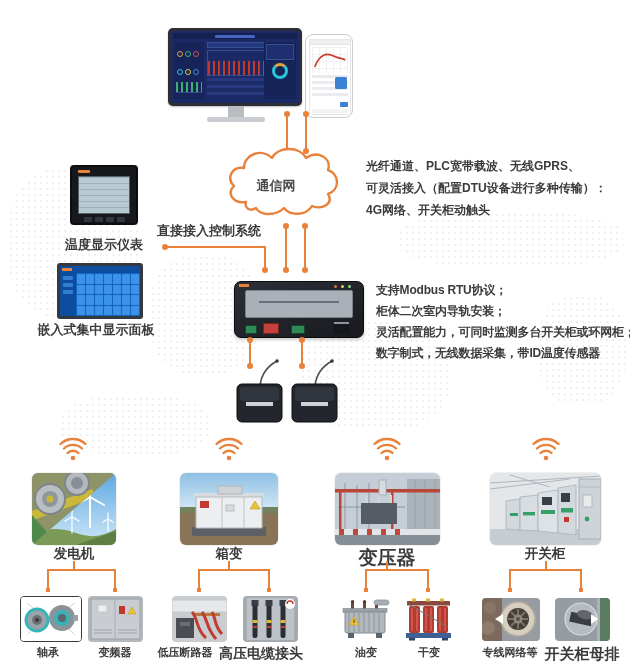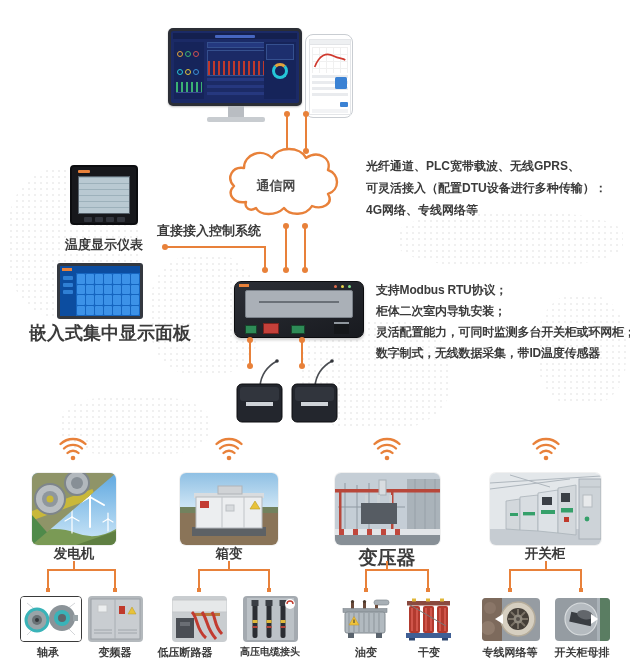--- a/index.html
+++ b/index.html
@@ -140,21 +140,21 @@
   <div class="vlink" style="left:305px;top:116px;height:33px"></div>
 
   <svg class="abs" style="left:226px;top:146px" width="114" height="74" viewBox="0 0 114 74">
     <path d="M20 56 C8 58 0 48 8 40 C0 32 6 20 18 22 C18 8 36 2 46 12 C52 0 74 0 80 12 C92 4 106 12 102 24 C114 28 114 44 102 48 C108 58 96 64 86 60 C80 70 64 70 58 62 C50 70 34 70 30 62 C24 66 18 62 20 56 Z" fill="#ffffff" stroke="#E8813A" stroke-width="2.4" stroke-linejoin="round"></path>
     <text x="50" y="44" text-anchor="middle" font-size="13" font-weight="bold" fill="#4a4a4a">通信网</text>
   </svg>
 
   <div class="note" style="left:366px;top:155px">
     <div>光纤通道、PLC宽带载波、无线GPRS、</div>
     <div>可灵活接入（配置DTU设备进行多种传输）：</div>
-    <div>4G网络、专线网络等</div>
+    <div>4G网络、开关柜动触头</div>
   </div>
 
   <div class="meter">
     <span class="meter-logo"></span>
     <div class="meter-screen"></div>
     <div class="meter-btns">
         <span></span>
         <span></span>
         <span></span>
         <span></span>
@@ -206,21 +206,21 @@
           <i></i>
           <i></i>
           <i></i>
           <i></i>
           <i></i>
           <i></i>
           <i></i>
       </div>
     </div>
   </div>
-  <div class="lbl" style="left:29px;top:321px;width:160px;font-size:18px">嵌入式集中显示面板</div>
+  <div class="lbl" style="left:16px;top:321px;width:160px;font-size:13px">嵌入式集中显示面板</div>
 
   <div class="dtu">
     <span class="dtu-logo"></span>
     <span class="dtu-led" style="right:12px;background:#7ddb8a"></span>
     <span class="dtu-led" style="right:19px;background:#e8d34a"></span>
     <span class="dtu-led" style="right:26px;background:#de6a4a"></span>
     <div class="dtu-face">
         <i></i>
       </div>
     <div class="dtu-ports">
@@ -607,19 +607,19 @@
         <rect x="15" y="16" width="22" height="10" fill="#3a3e43"></rect>
         <ellipse cx="29" cy="16" rx="8" ry="4.5" fill="#62666b"></ellipse>
       </g>
       <polygon points="43,21 36,16 36,26" fill="#ffffff"></polygon>
     </svg>
   </div>
 
   <div class="lbl" style="left:3px;top:645px;width:90px;font-size:11px">轴承</div>
   <div class="lbl" style="left:70px;top:645px;width:90px;font-size:11px">变频器</div>
   <div class="lbl" style="left:140px;top:645px;width:90px;font-size:11px">低压断路器</div>
-  <div class="lbl" style="left:225px;top:645px;width:90px;font-size:10px">高压电缆接头</div>
+  <div class="lbl" style="left:216px;top:645px;width:90px;font-size:14px">高压电缆接头</div>
   <div class="lbl" style="left:321px;top:645px;width:90px;font-size:11px">油变</div>
   <div class="lbl" style="left:384px;top:645px;width:90px;font-size:11px">干变</div>
   <div class="lbl" style="left:465px;top:645px;width:90px;font-size:11px">专线网络等</div>
-  <div class="lbl" style="left:537px;top:645px;width:90px;font-size:11px">开关柜母排</div>
+  <div class="lbl" style="left:537px;top:645px;width:90px;font-size:15px">开关柜母排</div>
 
 </div>
 
 </body></html>

